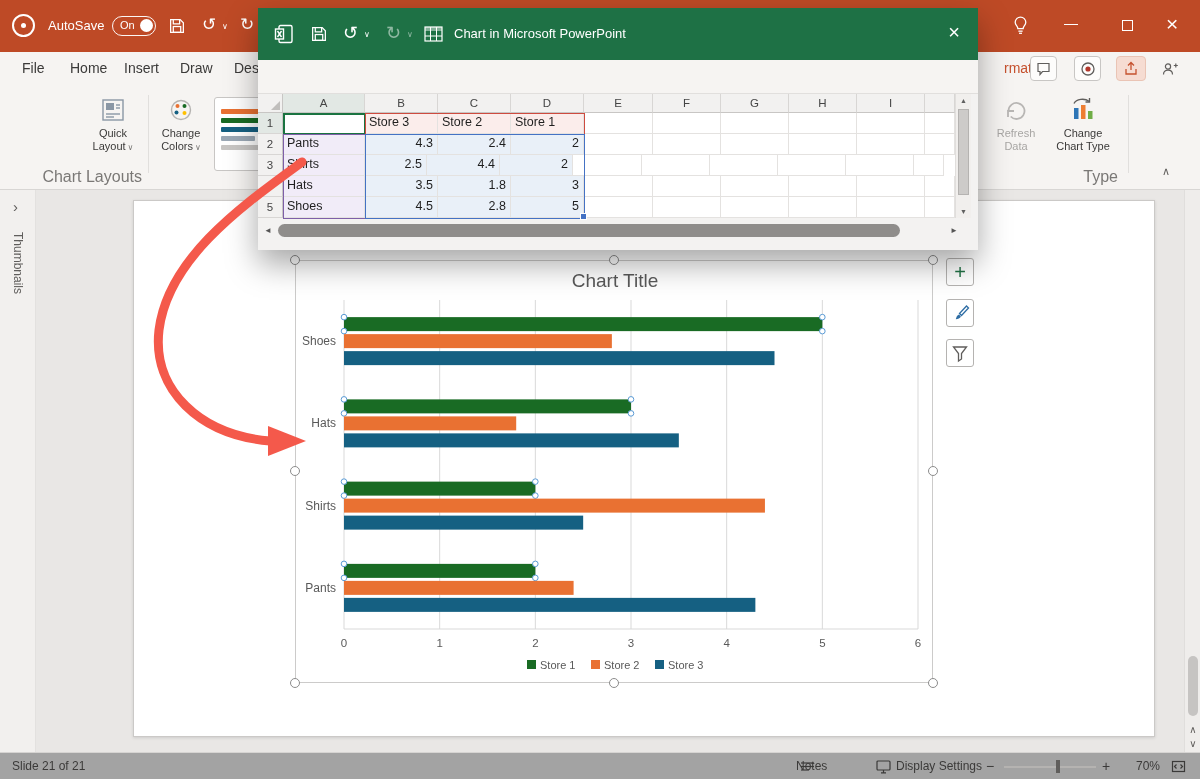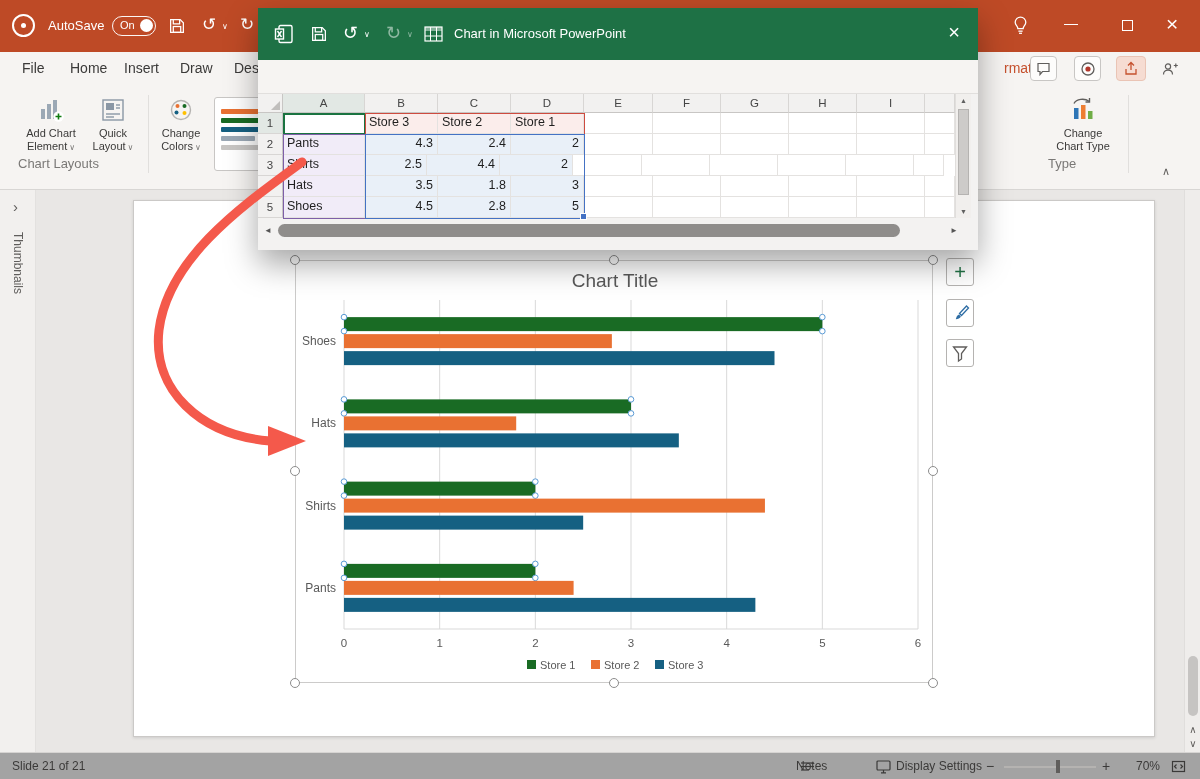--- a/index.html
+++ b/index.html
@@ -42,21 +42,21 @@
   #btn-add-chart{left:18px;width:66px}
   #btn-quick-layout{left:86px;width:54px}
   #btn-change-colors{left:152px;width:58px}
   #btn-refresh{left:988px;width:56px;color:#A8A6A4;cursor:default}
   #btn-change-type{left:1048px;width:70px}
   .rib-divider{position:absolute;top:10px;height:78px;width:1px;background:#E1DFDD}
   #div1{left:148px}#div2{left:1128px}
   .caret{font-size:8px;color:#7A7876;margin-left:2px}
   #gallery{position:absolute;left:214px;top:12px;width:90px;height:74px;background:#fff;border:1px solid #C8C6C4;border-radius:3px;padding:7px 6px;cursor:pointer}
   .gal-bar{height:5px;margin:4px 0;border-radius:1px}
-  .group-label{position:absolute;bottom:18px;font-size:13px;color:#7A7876;text-align:left}
+  .group-label{position:absolute;bottom:3px;font-size:16px;color:#7A7876;text-align:right}
   #lbl-chart-layouts{left:18px;width:124px}
   #lbl-type{left:1048px;width:70px}
   #ribbon-collapse{position:absolute;left:1150px;top:80px;width:32px;height:20px;text-align:center;font-size:11px;color:#605E5C;cursor:pointer}
 
   
   #thumb-strip{position:absolute;left:0;top:190px;width:36px;height:562px;background:#F2F0EE;border-right:1px solid #E3E1DF;z-index:1}
   #thumb-chevron{position:absolute;left:13px;top:8px;font-size:15px;color:#605E5C;cursor:pointer}
   #thumb-label{position:absolute;left:11px;top:42px;writing-mode:vertical-rl;font-size:12px;color:#605E5C}
 
   
@@ -186,31 +186,20 @@
   <div id="btn-people" class="mini-btn">
     <svg width="18" height="16" viewBox="0 0 18 16">
       <circle cx="7" cy="5.5" r="2.6" fill="none" stroke="#605E5C" stroke-width="1.2"></circle>
       <path d="M2.5 13.5 c0-2.8 2-4.3 4.5-4.3 s4.5 1.5 4.5 4.3" fill="none" stroke="#605E5C" stroke-width="1.2"></path>
       <path d="M12.8 4.5 h4 M14.8 2.5 v4" stroke="#605E5C" stroke-width="1.2"></path>
     </svg>
   </div>
 </div>
 
 <div id="ribbon">
-  <div id="btn-add-chart" class="rbtn">
-    <svg width="26" height="26" viewBox="0 0 26 26">
-      <rect x="3" y="12" width="4" height="10" fill="#9BA8B5"></rect>
-      <rect x="9" y="7" width="4" height="15" fill="#9BA8B5"></rect>
-      <rect x="15" y="3" width="4" height="19" fill="#9BA8B5"></rect>
-      <circle cx="20.5" cy="19.5" r="5.2" fill="#fff"></circle>
-      <path d="M20.5 16.5 v6 M17.5 19.5 h6" stroke="#107C10" stroke-width="1.6"></path>
-    </svg>
-    <div class="rline">Add Chart</div>
-    <div class="rline"><span>Element</span><span class="caret">∨</span></div>
-  </div>
   <div id="btn-quick-layout" class="rbtn">
     <svg width="26" height="26" viewBox="0 0 26 26">
       <rect x="3" y="3" width="20" height="20" fill="none" stroke="#8A97A5" stroke-width="1.4"></rect>
       <rect x="6" y="6" width="8" height="7" fill="#8A97A5"></rect>
       <line x1="16" y1="8" x2="20" y2="8" stroke="#8A97A5" stroke-width="1.4"></line>
       <line x1="16" y1="11" x2="20" y2="11" stroke="#8A97A5" stroke-width="1.4"></line>
       <line x1="6" y1="17" x2="20" y2="17" stroke="#8A97A5" stroke-width="1.4"></line>
       <line x1="6" y1="20" x2="14" y2="20" stroke="#8A97A5" stroke-width="1.4"></line>
     </svg>
     <div class="rline">Quick</div>
@@ -227,20 +216,28 @@
     </svg>
     <div class="rline">Change</div>
     <div class="rline"><span>Colors</span><span class="caret">∨</span></div>
   </div>
   <div id="gallery">
     <div class="gal-bar" style="width:70%;background:#E97132"></div>
     <div class="gal-bar" style="width:55%;background:#196B24"></div>
     <div class="gal-bar" style="width:80%;background:#156082"></div>
     <div class="gal-bar" style="width:45%;background:#9BA8B5"></div>
     <div class="gal-bar" style="width:65%;background:#C8C6C4"></div>
+  </div>
+  <div id="btn-refresh" class="rbtn">
+    <svg width="26" height="26" viewBox="0 0 26 26">
+      <path d="M5.5 14 a8 8 0 1 1 2.2 5.5" fill="none" stroke="#B8B6B4" stroke-width="1.8"></path>
+      <path d="M5 20 v-6 h6" fill="none" stroke="#B8B6B4" stroke-width="1.8"></path>
+    </svg>
+    <div class="rline">Refresh</div>
+    <div class="rline">Data</div>
   </div>
   <div id="btn-change-type" class="rbtn">
     <svg width="26" height="26" viewBox="0 0 26 26">
       <path d="M4 6.5 a9 6.5 0 0 1 15 -2.2" fill="none" stroke="#605E5C" stroke-width="1.4"></path>
       <path d="M19.5 1 v4 h-4" fill="none" stroke="#605E5C" stroke-width="1.4"></path>
       <rect x="4" y="11" width="4.5" height="11" fill="#2E75B6"></rect>
       <rect x="11" y="8" width="4.5" height="14" fill="#ED7D31"></rect>
       <rect x="18" y="14" width="4.5" height="8" fill="#70AD47"></rect>
     </svg>
     <div class="rline">Change</div>

